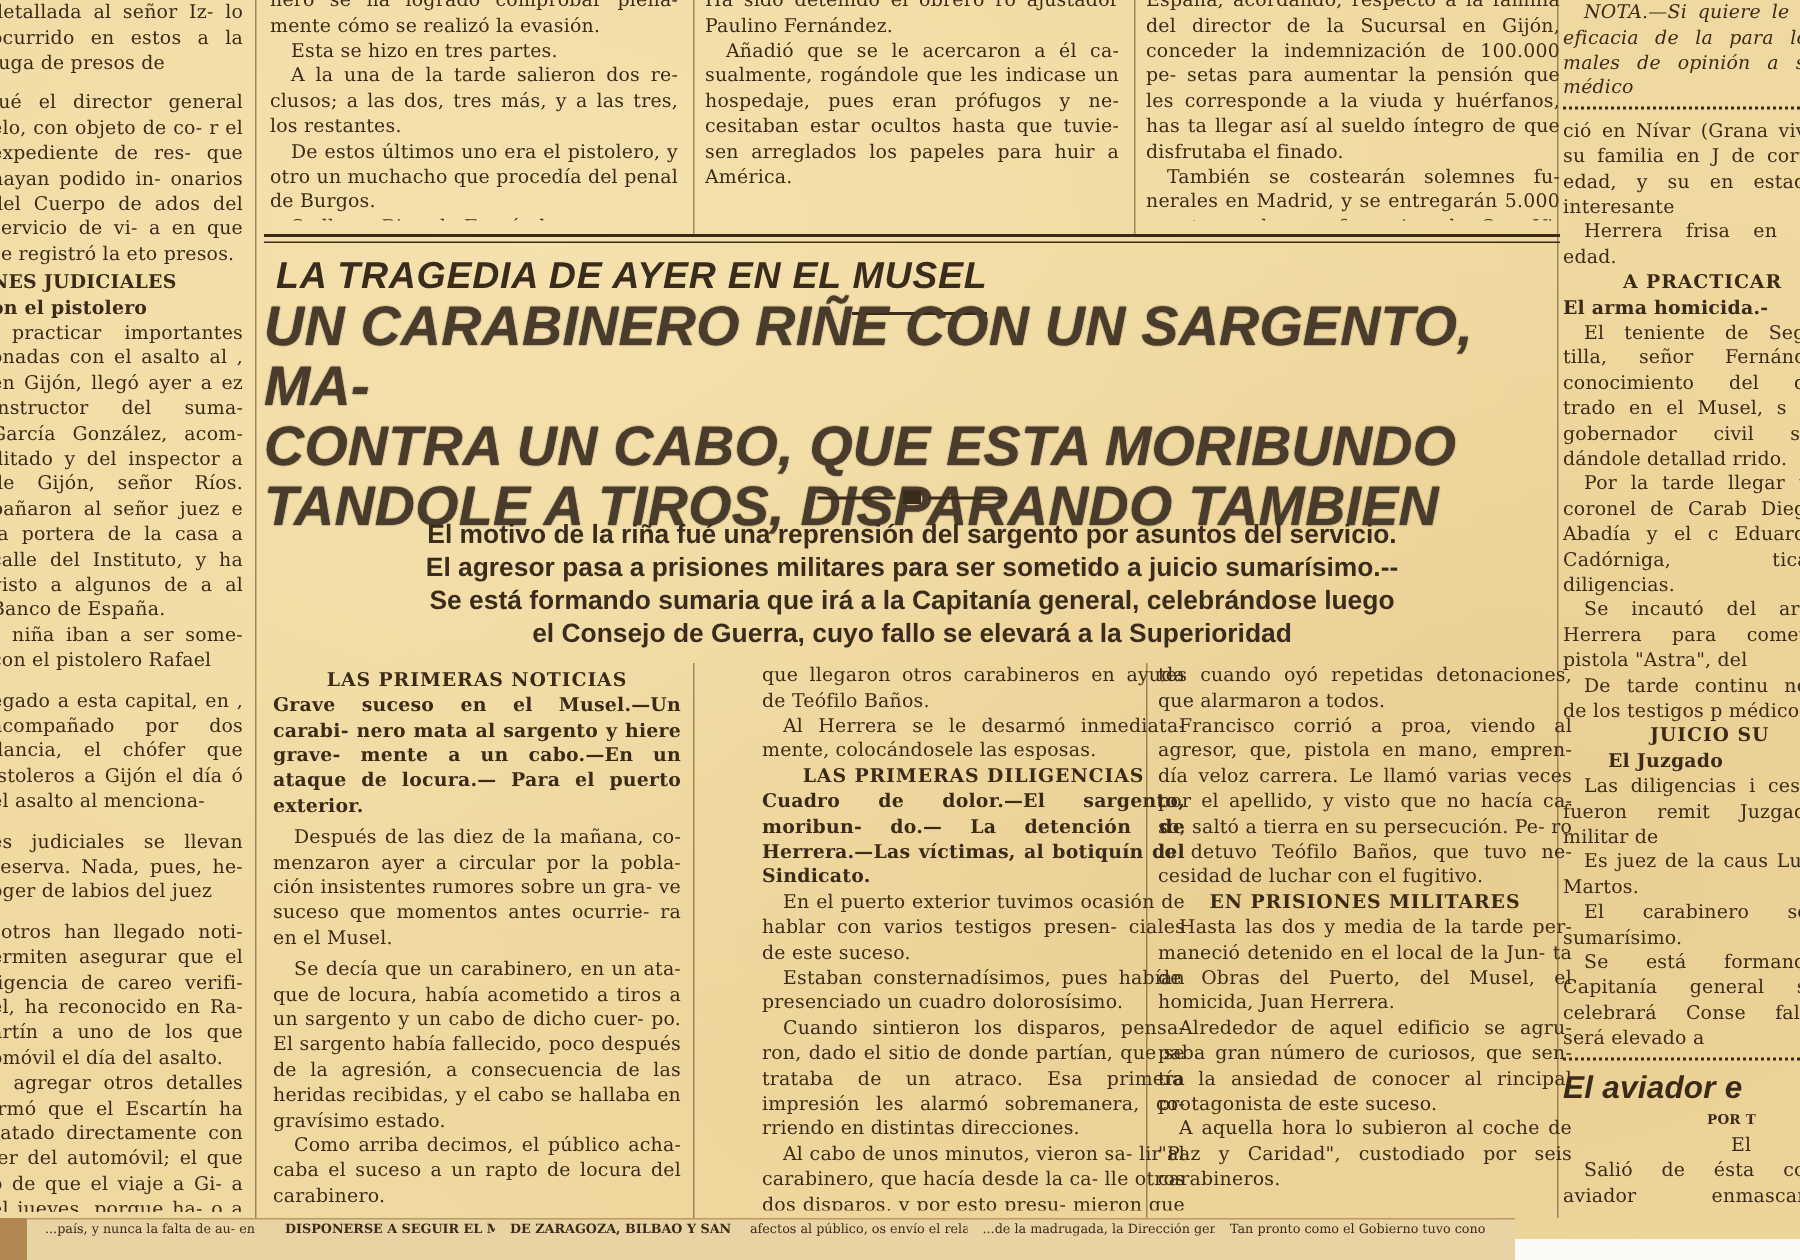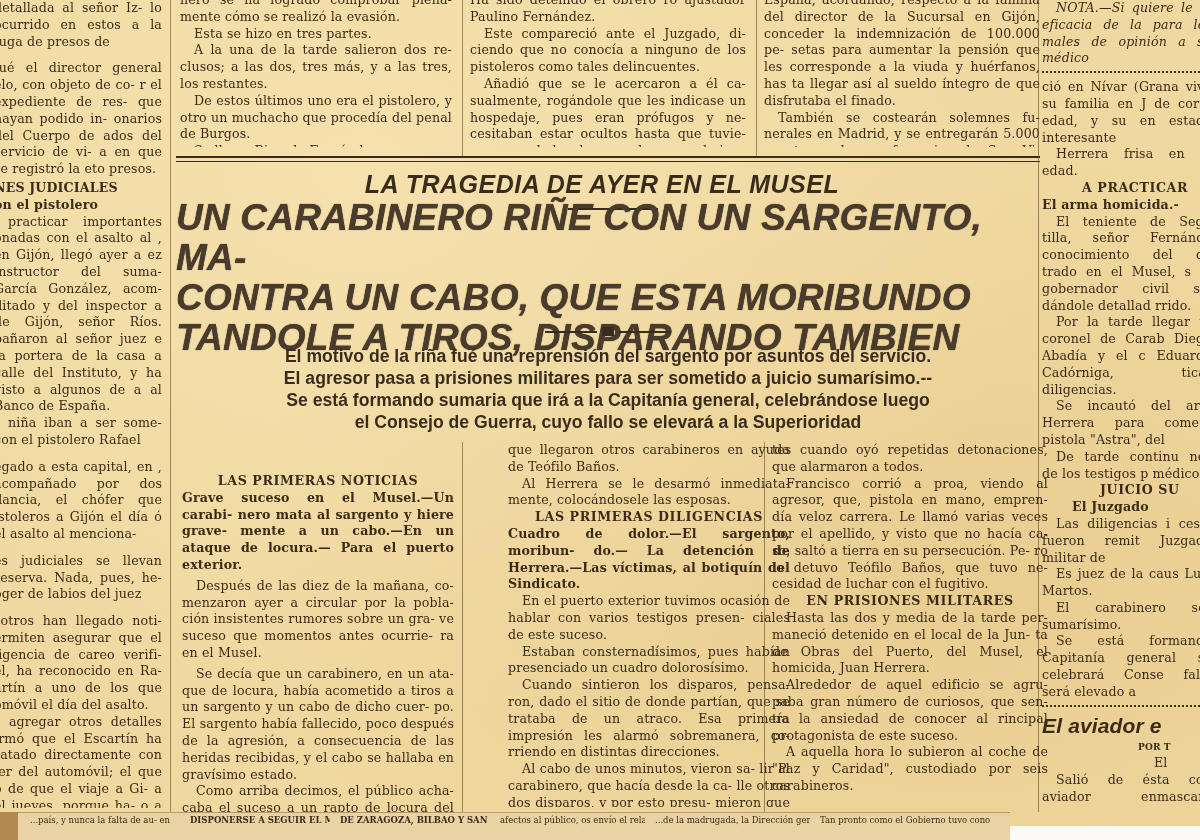--- a/index.html
+++ b/index.html
@@ -32,41 +32,41 @@
   .col-top1 { left: 180px; top: -8px; width: 272px; height: 155px; }
   .col-top2 { left: 470px; top: -8px; width: 276px; height: 155px; }
   .col-top3 { left: 764px; top: -8px; width: 276px; height: 155px; }
   .col-right { left: 1042px; top: 0; width: 170px; height: 808px; }
   .rule-top {
     position: absolute; left: 176px; width: 864px; top: 156px; height: 3px;
     border-top: 2px solid #3b2a17; border-bottom: 1px solid #3b2a17;
   }
   .vrule { position: absolute; width: 1px; background: #5a4020; opacity: 0.55; }
   .kicker {
-    position: absolute; left: 172px; width: 860px; top: 170px; text-align: center;
+    position: absolute; left: 184px; width: 860px; top: 170px; text-align: left;
     font-family: "Liberation Sans", sans-serif; font-weight: bold; font-style: italic;
     font-size: 25px; letter-spacing: 0.5px; color: #3a2c1c;
   }
   .kicker-rule { position: absolute; left: 568px; width: 90px; top: 208px; height: 2px; background: #3a2c1c; }
   .headline {
     position: absolute; left: 176px; width: 866px; top: 198px; text-align: left;
     font-family: "Liberation Sans", sans-serif; font-weight: bold; font-style: italic;
     font-size: 37px; line-height: 40px; letter-spacing: 0.2px; color: #4a3c2c;
     text-shadow: 0 0 1px #2a1c0c;
   }
   .ornament { position: absolute; left: 545px; width: 126px; top: 327px; height: 10px; }
   .ornament .line { position: absolute; top: 4px; height: 2px; width: 52px; background: #3a2c1c; }
   .ornament .l { left: 0; } .ornament .r { right: 0; }
   .ornament .box { position: absolute; left: 57px; top: 0; width: 12px; height: 9px; background: #3a2c1c; }
   .deck {
     position: absolute; left: 176px; width: 864px; top: 345px; text-align: center;
     font-family: "Liberation Sans", sans-serif; font-weight: bold; 
     font-size: 17.6px; line-height: 22px; color: #3a2c1c;
   }
-  .body1 { left: 182px; top: 445px; width: 272px; height: 362px; margin-top: 28px; }
+  .body1 { left: 182px; top: 445px; width: 272px; height: 362px; }
   .body2 { left: 472px; top: 442px; width: 282px; height: 365px; margin-left: 36px; }
   .body3 { left: 772px; top: 442px; width: 276px; height: 365px; }
   .nota { font-style: italic; }
   .dotted { border-top: 2px dotted #3b2a17; margin: 4px 0 6px 0; height: 0; }
   .aviador {
     font-family: "Liberation Sans", sans-serif; font-weight: bold; font-style: italic;
     font-size: 21px; line-height: 26px; white-space: nowrap;
   }
   .bottom-strip {
     position: absolute; left: 0; top: 812px; width: 1010px; height: 28px;
@@ -104,21 +104,20 @@
     <p>nero se ha logrado comprobar plena- mente cómo se realizó la evasión.</p>
     <p class="ind">Esta se hizo en tres partes.</p>
     <p class="ind">A la una de la tarde salieron dos re- clusos; a las dos, tres más, y a las tres, los restantes.</p>
     <p class="ind">De estos últimos uno era el pistolero, y otro un muchacho que procedía del penal de Burgos.</p>
     <p class="ind">Se llama Ricardo Fernández.</p>
 
   </div>
   <div class="vrule" style="left:462px; top:0; height:156px;"></div>
   <div class="col col-top2">
     <p>Ha sido detenido el obrero ro ajustador Paulino Fernández.</p>
-    <p class="ind">Este compareció ante el Juzgado, di- ciendo que no conocía a ninguno de los pistoleros como tales delincuentes.</p>
     <p class="ind">Añadió que se le acercaron a él ca- sualmente, rogándole que les indicase un hospedaje, pues eran prófugos y ne- cesitaban estar ocultos hasta que tuvie- sen arreglados los papeles para huir a América.</p>
 
   </div>
   <div class="vrule" style="left:756px; top:0; height:156px;"></div>
   <div class="col col-top3">
     <p>España, acordando, respecto a la familia del director de la Sucursal en Gijón, conceder la indemnización de 100.000 pe- setas para aumentar la pensión que les corresponde a la viuda y huérfanos, has ta llegar así al sueldo íntegro de que disfrutaba el finado.</p>
     <p class="ind">También se costearán solemnes fu- nerales en Madrid, y se entregarán 5.000 pesetas a las conferencias de San Vi- cente de Paul, en sufragio de su alma.</p>
   </div>
   <div class="rule-top"></div>
   <div class="vrule" style="left:1038px; top:0; height:812px;"></div>

